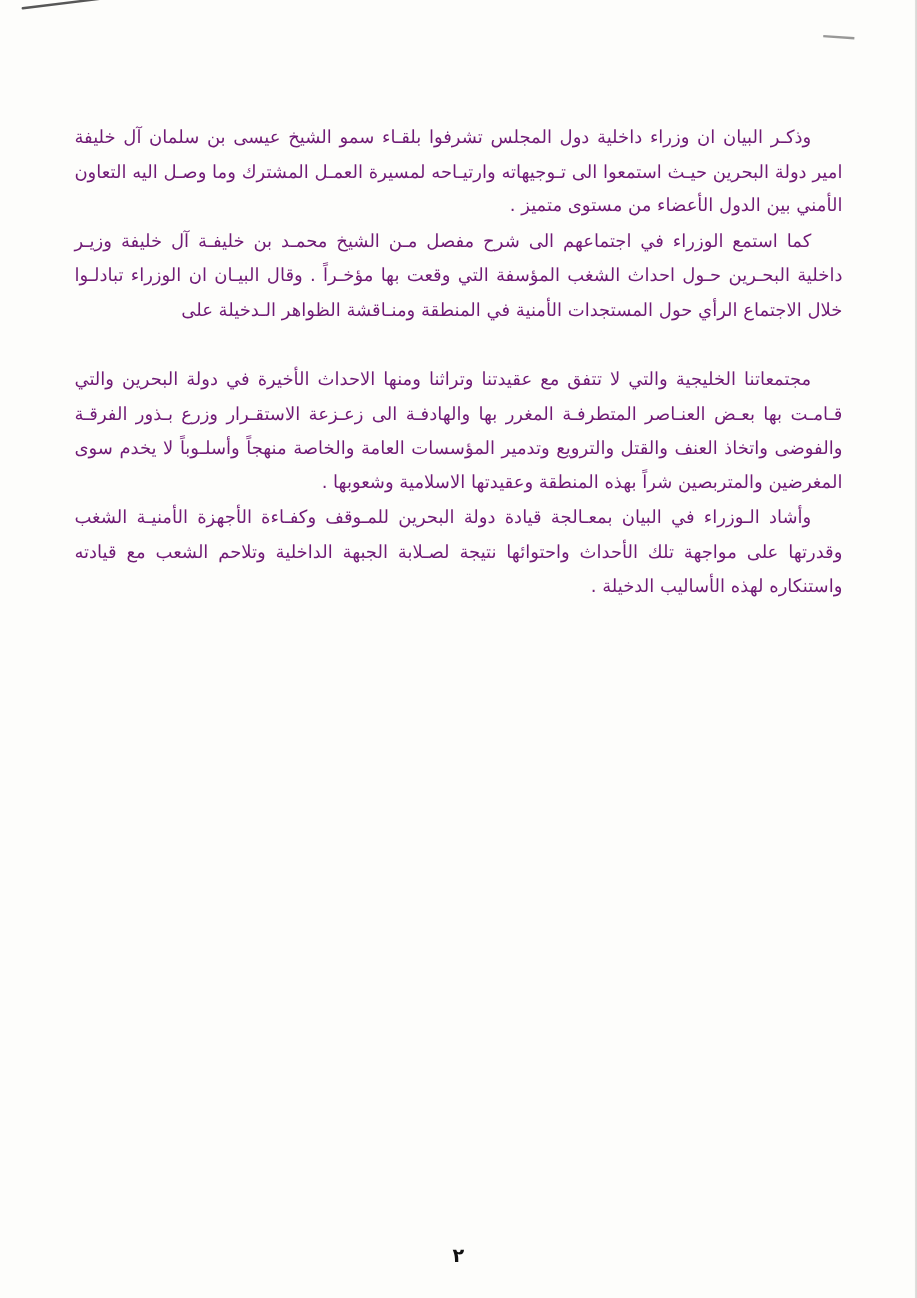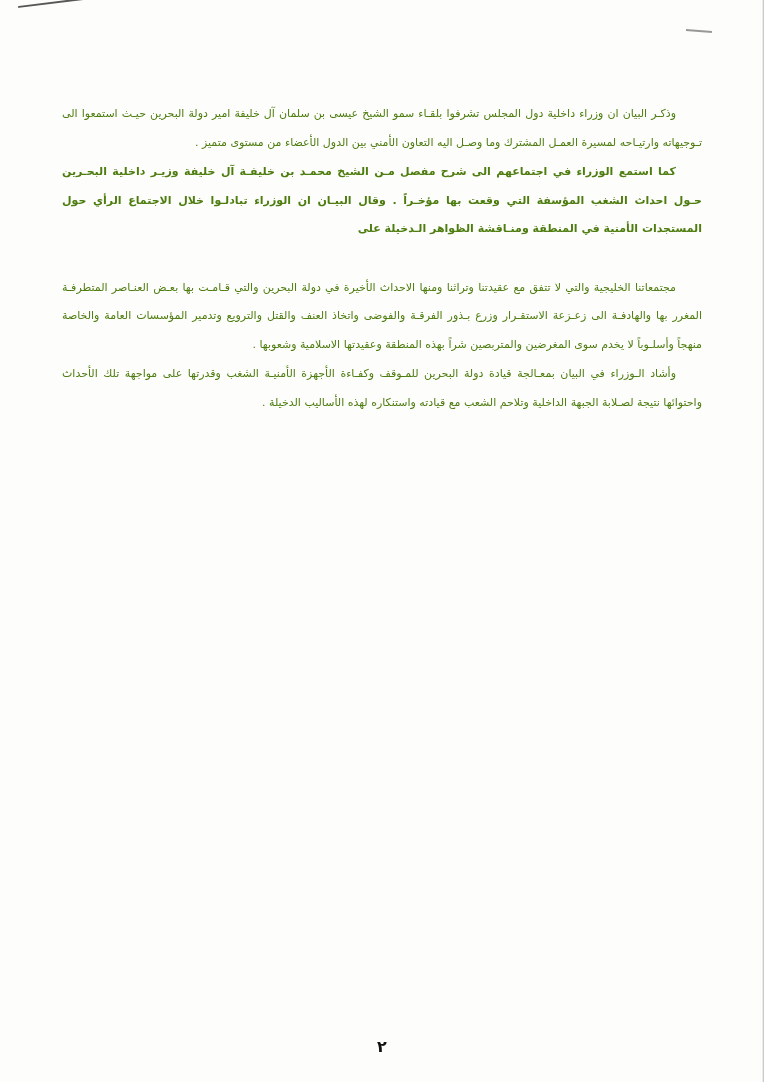--- a/index.html
+++ b/index.html
@@ -48,32 +48,31 @@
     opacity: 0.6;
   }
   .text-block {
     position: absolute;
     top: 100px;
     right: 62px;
     width: 640px;
     direction: rtl;
     text-align: justify;
     text-justify: inter-word;
-    color: #4d7c0f;
-    font-size: 11px;
+    color: #701a75;
+    font-size: 15px;
     line-height: 28.5px;
     letter-spacing: 0.1px;
   }
   .text-block p {
     margin: 0 0 1px 0;
     text-indent: 26px;
   }
   .text-block p.gap-after {
     margin-bottom: 30px;
-    font-weight: bold;
   }
   .page-number {
     position: absolute;
     bottom: 26px;
     left: 0;
     width: 100%;
     text-align: center;
     direction: rtl;
     font-size: 16px;
     font-weight: bold;

